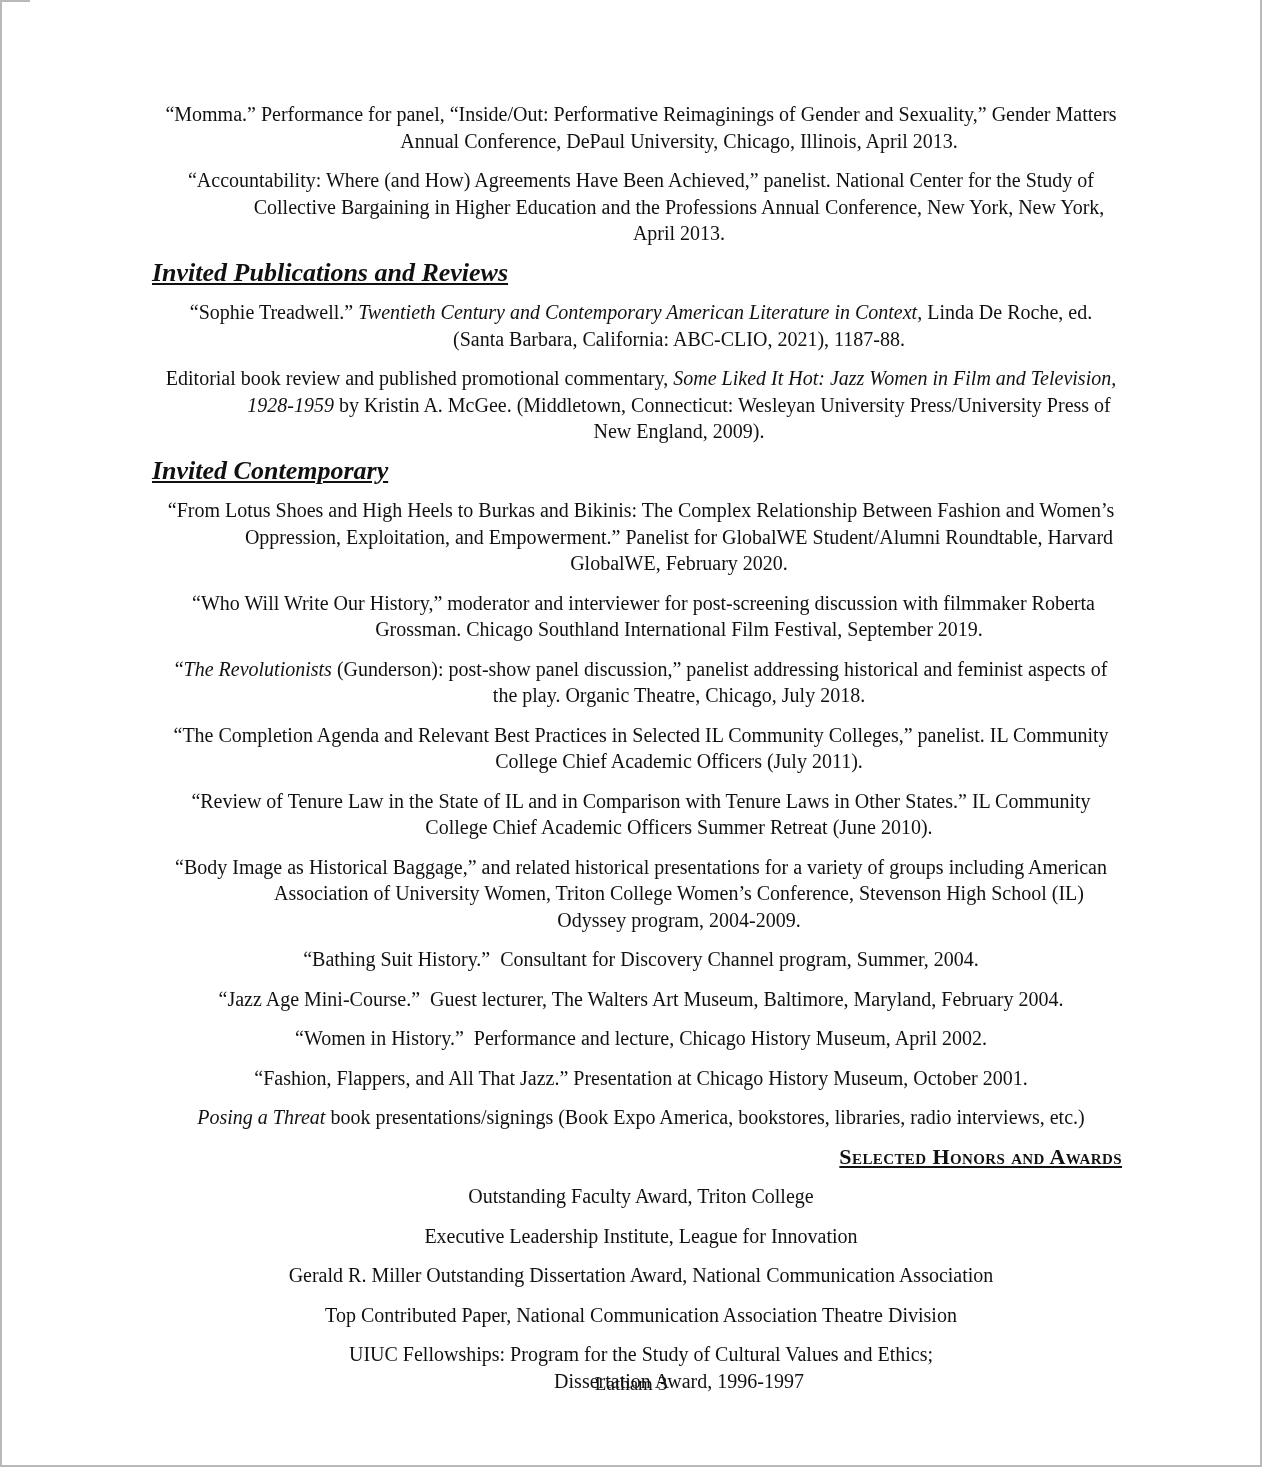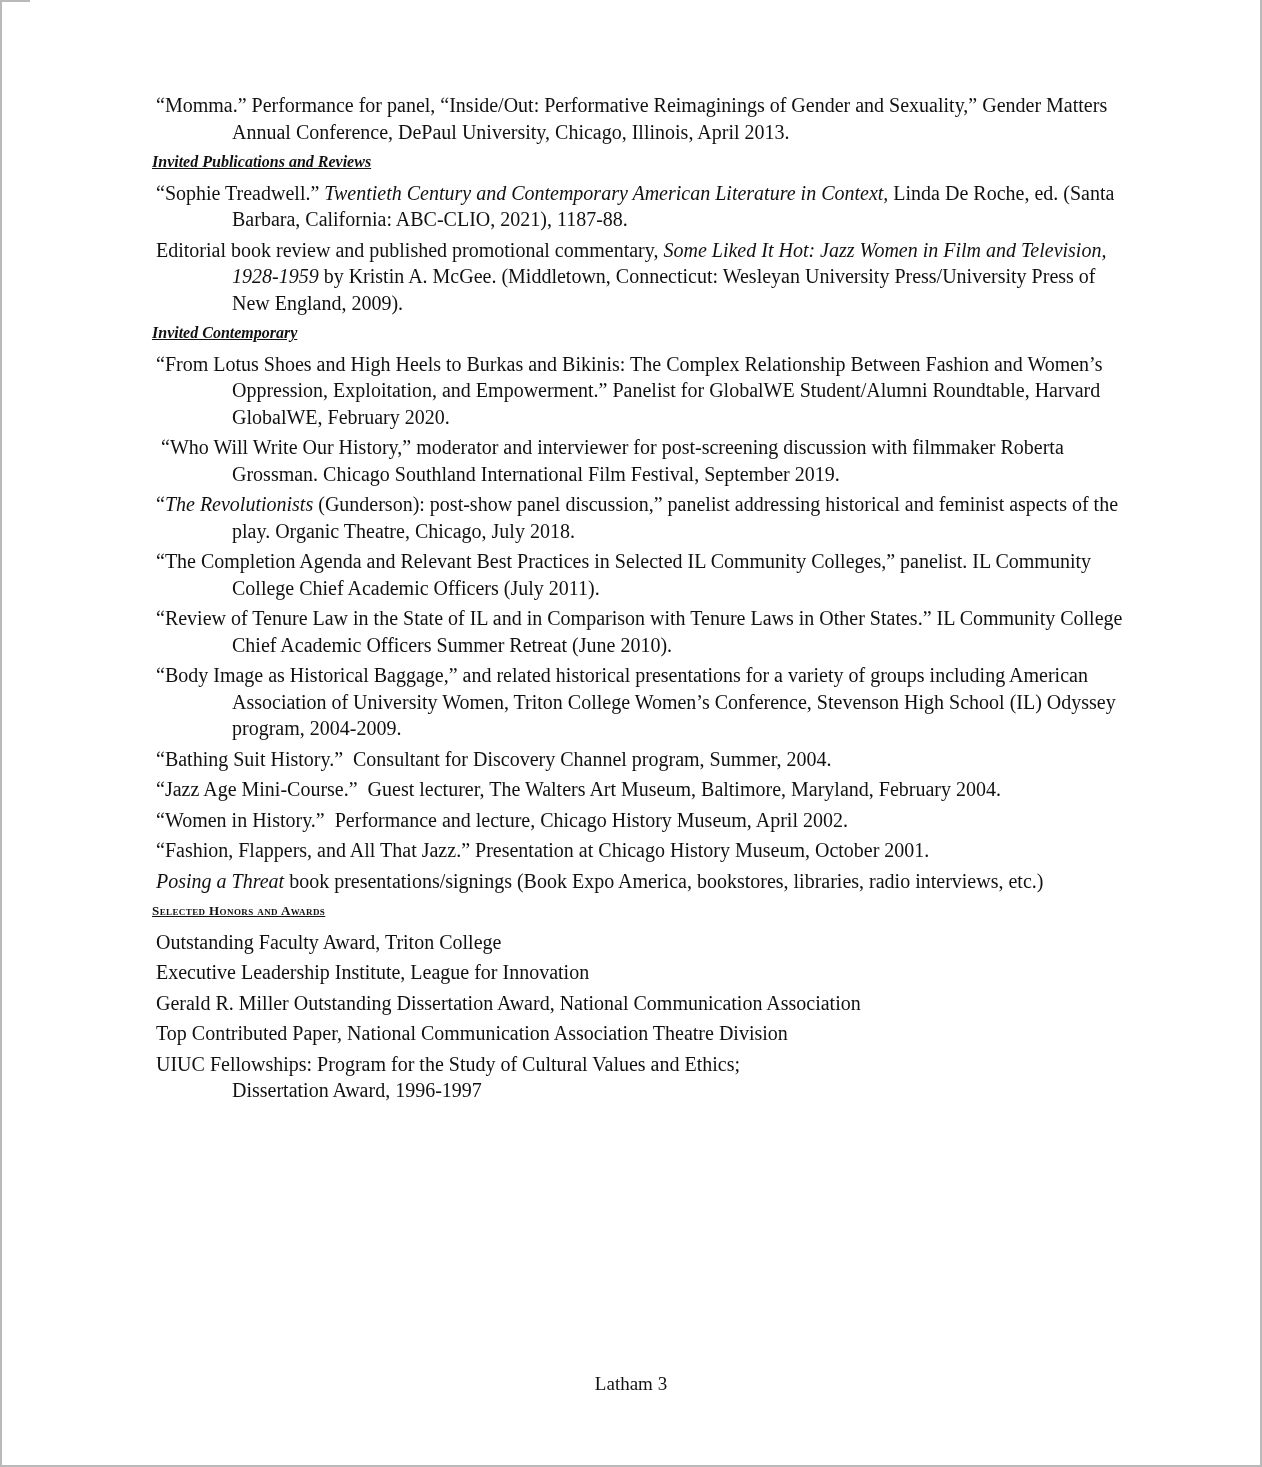--- a/index.html
+++ b/index.html
@@ -29,39 +29,40 @@
   }
   .content {
     position: absolute;
     top: 88px;
     left: 150px;
     width: 978px;
     font-size: 20px;
     line-height: 26.5px;
   }
   .entry {
-    margin: 4px;
+    margin: 13px;
     padding-left: 76px;
     text-indent: -76px;
+    text-align: center;
   }
   h3.heading {
     margin: 0;
-    font-size: 16px;
+    font-size: 26px;
     line-height: 26.5px;
     font-weight: bold;
     font-style: italic;
   }
   h3.heading > span {
     text-decoration: underline;
   }
   h3.center-heading {
-    margin: 0;
-    font-size: 13px;
+    margin: 8px;
+    font-size: 22px;
     line-height: 26.5px;
-    text-align: left;
+    text-align: right;
     font-weight: bold;
     font-variant: small-caps;
     letter-spacing: 0.4px;
   }
   h3.center-heading > span {
     text-decoration: underline;
   }
   i { font-style: italic; }
   .footer {
     position: absolute;
@@ -73,20 +74,21 @@
     line-height: 24px;
   }
 </style>
 </head>
 <body>
 
 <div class="page">
   <div class="corner-mark"></div>
   <div class="content" id="cv-blocks">
       <p class="entry"><span>“Momma.” Performance for panel, “Inside/Out: Performative Reimaginings of Gender and Sexuality,” Gender Matters Annual Conference, DePaul University, Chicago, Illinois, April 2013.</span></p>
+      <p class="entry"><span>“Accountability: Where (and How) Agreements Have Been Achieved,” panelist. National Center for the Study of Collective Bargaining in Higher Education and the Professions Annual Conference, New York, New York, April 2013.</span></p>
       <h3 class="heading"><span>Invited Publications and Reviews</span></h3>
       <p class="entry"><span>“Sophie Treadwell.” </span><i>Twentieth Century and Contemporary American Literature in Context,</i><span> Linda De Roche, ed. (Santa Barbara, California: ABC-CLIO, 2021), 1187-88.</span></p>
       <p class="entry"><span>Editorial book review and published promotional commentary, </span><i>Some Liked It Hot: Jazz Women in Film and Television, 1928-1959</i><span> by Kristin A. McGee. (Middletown, Connecticut: Wesleyan University Press/University Press of New England, 2009).</span></p>
       <h3 class="heading"><span>Invited Contemporary</span></h3>
       <p class="entry"><span>“From Lotus Shoes and High Heels to Burkas and Bikinis: The Complex Relationship Between Fashion and Women’s Oppression, Exploitation, and Empowerment.” Panelist for GlobalWE Student/Alumni Roundtable, Harvard GlobalWE, February 2020.</span></p>
       <p class="entry"><span>&nbsp;“Who Will Write Our History,” moderator and interviewer for post-screening discussion with filmmaker Roberta Grossman. Chicago Southland International Film Festival, September 2019.</span></p>
       <p class="entry"><span>“</span><i>The Revolutionists</i><span> (Gunderson): post-show panel discussion,” panelist addressing historical and feminist aspects of the play. Organic Theatre, Chicago, July 2018.</span></p>
       <p class="entry"><span>“The Completion Agenda and Relevant Best Practices in Selected IL Community Colleges,” panelist. IL Community College Chief Academic Officers (July 2011).</span></p>
       <p class="entry"><span>“Review of Tenure Law in the State of IL and in Comparison with Tenure Laws in Other States.” IL Community College Chief Academic Officers Summer Retreat (June 2010).</span></p>
       <p class="entry"><span>“Body Image as Historical Baggage,” and related historical presentations for a variety of groups including American Association of University Women, Triton College Women’s Conference, Stevenson High School (IL) Odyssey program, 2004-2009.</span></p>

